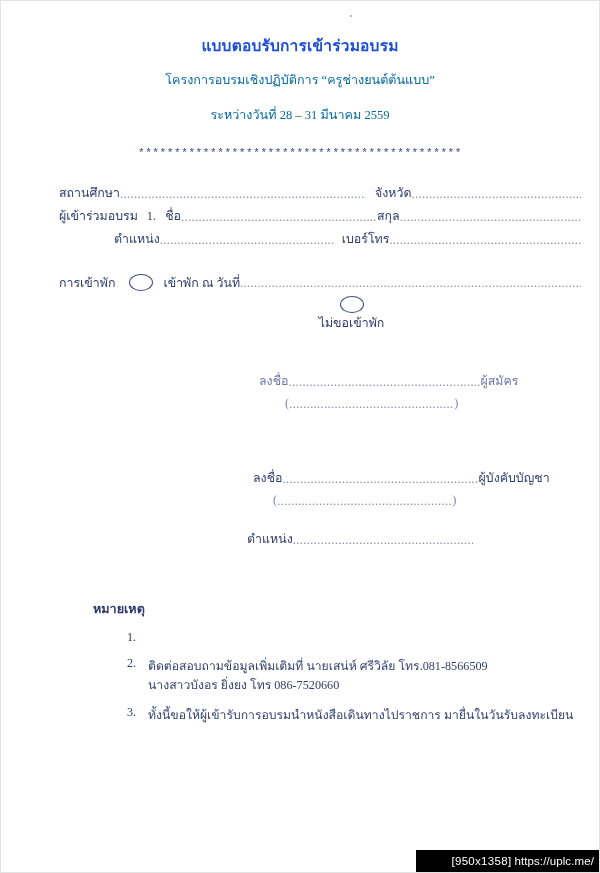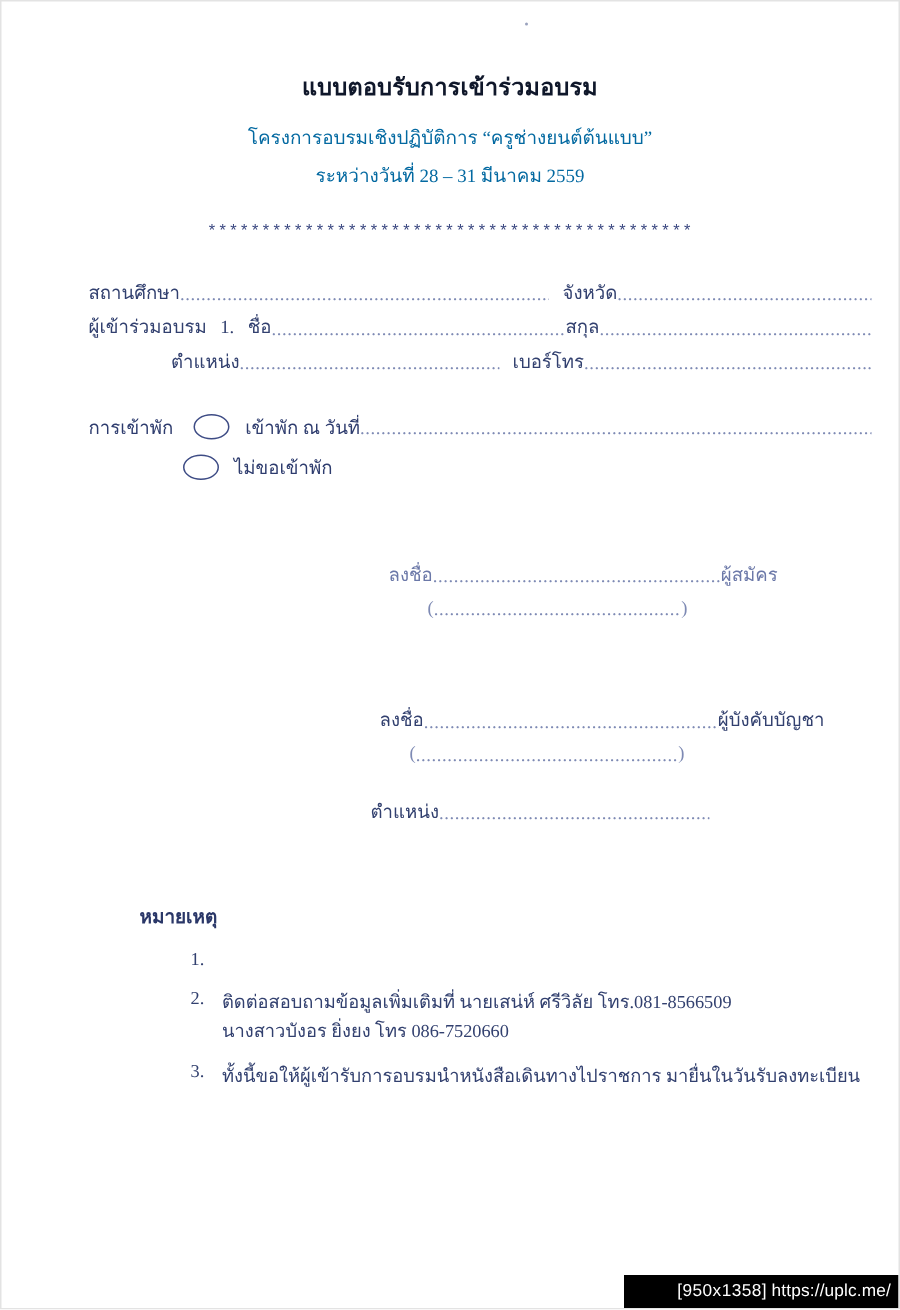--- a/index.html
+++ b/index.html
@@ -23,29 +23,29 @@
     overflow: hidden;
     color: #2e3c6e;
   }
 
   
   .header { text-align: center; }
   .doc-title {
     font-size: 15.5px;
     font-weight: bold;
     letter-spacing: .2px;
-    margin-top: 44px;
-    color: #0f172a;
+    margin-top: 32px;
+    color: #1d4ed8;
   }
   .sub-line {
     font-size: 12.6px;
     margin-top: 12px;
     color: #0369a1;
   }
-  .sub-line.s2 { margin-top: 5px; }
+  .sub-line.s2 { margin-top: 15px; }
   .sub-line.s3 { margin-top: 7px; font-size: 12.4px; }
 
   .asterisks {
     text-align: center;
     margin-top: 22px;
     font-size: 11px;
     letter-spacing: .6px;
     color: #3a4780;
     white-space: nowrap;
     font-family: "Liberation Mono", "DejaVu Sans Mono", monospace;
@@ -93,21 +93,21 @@
   .oval {
     width: 22px;
     height: 15px;
     border: 1.4px solid #3e4c85;
     border-radius: 50%;
     flex: 0 0 auto;
     background: transparent;
   }
   .ovgap-l { width: 14px; flex: 0 0 auto; }
   .ovgap-r { width: 10px; flex: 0 0 auto; }
-  .srow2 { padding-left: 121px; }
+  .srow2 { padding-left: 121px; flex-direction: column; }
 
   
   .sig-block-1 { margin-top: 48px; }
   .sig-block-2 { margin-top: 47px; }
   .sigrow {
     display: flex;
     align-items: baseline;
     font-size: 12.4px;
     height: 25px;
     white-space: nowrap;

